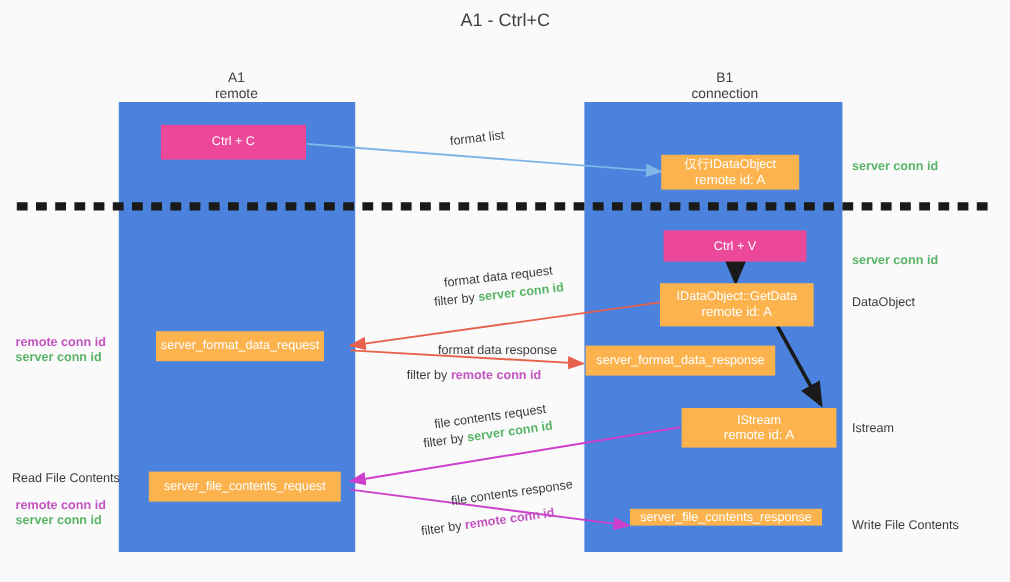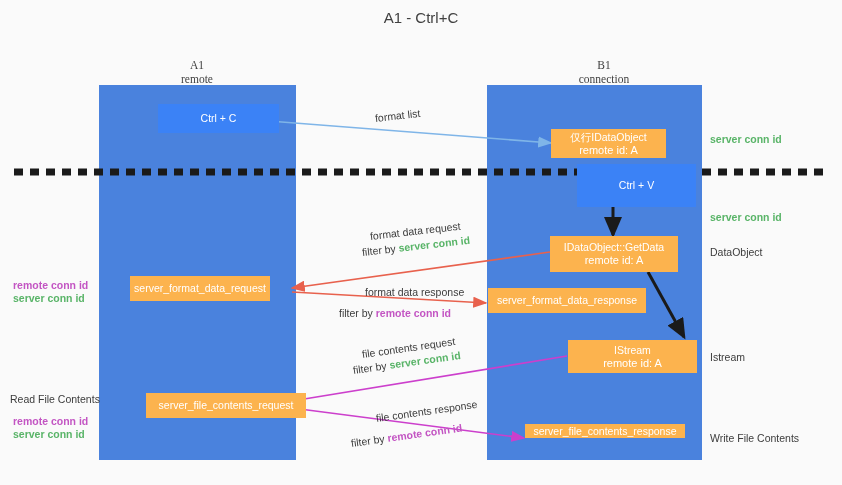--- a/index.html
+++ b/index.html
@@ -13,35 +13,35 @@
   #stage{position:relative;width:842px;height:485px;}
 
   
   .title{
     position:absolute;left:0;top:8px;width:842px;
     text-align:center;font-size:15px;line-height:20px;color:#404040;
   }
 
   
   .lane-head{
-    position:absolute;text-align:center;font-size:11.5px;line-height:14px;color:#404040;font-family:Liberation Serif, serif;
+    position:absolute;text-align:center;font-size:11.5px;line-height:14px;color:#404040;
   }
 
   
   .lane{
     position:absolute;background:#4a82dd;
   }
 
   
   .box{
     position:absolute;box-sizing:border-box;
     display:flex;flex-direction:column;align-items:center;justify-content:center;
     color:#ffffff;font-size:10.5px;line-height:13px;text-align:center;
   }
-  .box.green{background:#3b82f6;margin-left:24px;}
+  .box.green{background:#ec4899;}
   .box.orange{background:#fcb34e;}
   .box .l2{font-size:11px;}
 
   
   .anno{position:absolute;font-size:10.5px;line-height:14px;}
   .anno.green-t{color:#59b468;font-weight:bold;}
   .anno.purple-t{color:#c355c3;font-weight:bold;}
   .anno.dark-t{color:#3c3c3c;}
 
   
@@ -109,21 +109,21 @@
 
   <div class="box green" style="left:134px;top:104px;width:121px;height:29px;">
     <div>Ctrl + C</div>
   </div>
 
   <div class="box orange" style="left:551px;top:129px;width:115px;height:29px;">
     <div>仅行IDataObject</div>
     <div class="l2">remote id: A</div>
   </div>
 
-  <div class="box green" style="left:553px;top:164px;width:119px;height:43px;">
+  <div class="box green" style="left:553px;top:192px;width:119px;height:26px;">
     <div>Ctrl + V</div>
   </div>
 
   <div class="box orange" style="left:550px;top:236px;width:128px;height:36px;">
     <div>IDataObject::GetData</div>
     <div class="l2">remote id: A</div>
   </div>
 
   <div class="box orange" style="left:130px;top:276px;width:140px;height:25px;">
     <div>server_format_data_request</div>
@@ -131,21 +131,21 @@
 
   <div class="box orange" style="left:488px;top:288px;width:158px;height:25px;">
     <div>server_format_data_response</div>
   </div>
 
   <div class="box orange" style="left:568px;top:340px;width:129px;height:33px;">
     <div>IStream</div>
     <div class="l2">remote id: A</div>
   </div>
 
-  <div class="box orange" style="left:146px;top:393px;width:160px;height:25px;">
+  <div class="box orange" style="left:124px;top:393px;width:160px;height:25px;">
     <div>server_file_contents_request</div>
   </div>
 
   <div class="box orange" style="left:525px;top:424px;width:160px;height:14px;">
     <div>server_file_contents_response</div>
   </div>
 
   <div class="elabel rot-up" style="left:375px;top:111px;">
     <span>format list</span>
   </div>

